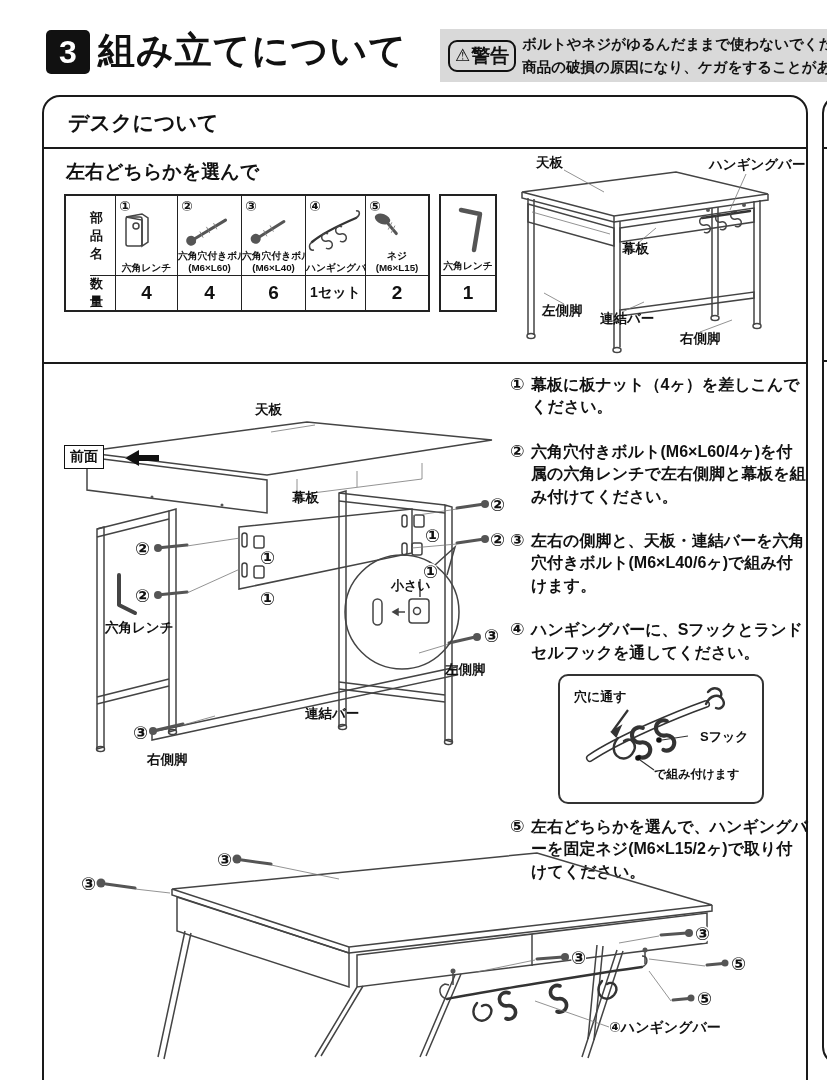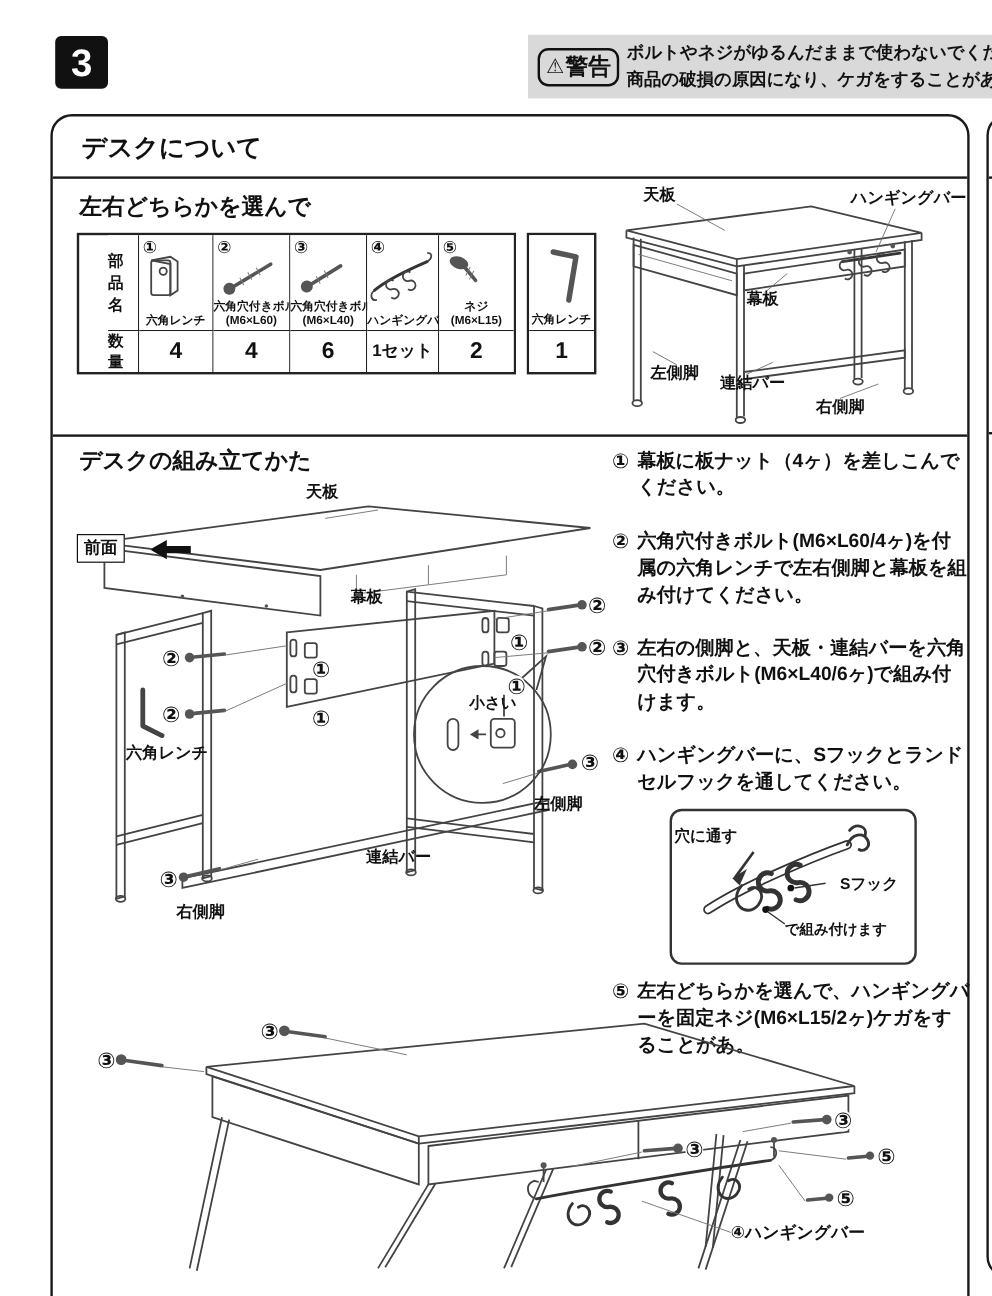--- a/index.html
+++ b/index.html
@@ -114,20 +114,21 @@
   svg .bolt { stroke:#555; stroke-width:3; fill:none; stroke-linecap:round; }
   svg .bolt-head { fill:#555; }
   svg .thick { stroke:#333; stroke-width:2.4; fill:none; stroke-linecap:round; }
 </style>
 </head>
 <body>
 
 <div class="page">
 
   <div class="num-badge">3</div>
+  <div class="page-title">組み立てについて</div>
 
   <div class="warn">
     <span class="warn-badge">
       <span class="warn-tri">⚠</span>
       <span>警告</span>
     </span>
     <div class="warn-text">
       <div>ボルトやネジがゆるんだままで使わないでくだ</div>
       <div>商品の破損の原因になり、ケガをすることがあ</div>
     </div>
@@ -270,21 +271,20 @@
       <span class="lbl" style="left:32px; top:2px;">天板</span>
       <span class="lbl" style="left:205px; top:4px;">ハンギングバー</span>
       <span class="lbl" style="left:118px; top:88px;">幕板</span>
       <span class="lbl" style="left:38px; top:150px;">左側脚</span>
       <span class="lbl" style="left:96px; top:158px;">連結バー</span>
       <span class="lbl" style="left:176px; top:178px;">右側脚</span>
     </div>
 
     <div class="divider2"></div>
 
-    <div class="sec-heading abs" style="left:22px; top:274px;">デスクの組み立てかた</div>
 
     <div class="abs" style="left:13px; top:300px; width:452px; height:418px;">
       <svg width="452" height="418" viewBox="0 0 452 418">
 
         <path class="ln" d="M25,55 L250,25 L435,43 L210,78 Z"></path>
         <path class="ln" d="M30,60 L210,83 L210,116 L30,93 Z"></path>
         <circle class="bolt-head" cx="95" cy="100" r="1.5"></circle>
           <circle class="bolt-head" cx="165" cy="108" r="1.5"></circle>
         <path class="lt" d="M240,82 L240,98 M300,74 L300,90 M365,66 L365,82 M240,98 L365,82"></path>
 
@@ -394,28 +394,28 @@
               <path class="thick" d="M4,0 a4.5,4.5 0 1 0 -1,8.5 a4.5,4.5 0 1 1 -1,8.5"></path>
             </g>
           <g transform="translate(100,45) scale(1.7)">
               <path class="thick" d="M4,0 a4.5,4.5 0 1 0 -1,8.5 a4.5,4.5 0 1 1 -1,8.5"></path>
             </g>
           <path class="thick" d="M58,62 c-12,14 4,28 14,16 c7,-9 -1,-18 -8,-13"></path>
           <circle cx="99" cy="64" r="2.8" fill="#111"></circle>
           <circle cx="78" cy="82" r="2.8" fill="#111"></circle>
           <path class="lt" d="M102,64 L128,60 M80,84 L94,94" style="stroke:#333;stroke-width:1.2"></path>
         </svg>
-        <span class="lbl" style="left:2px; top:12px;text-align:right;">穴に通す</span>
+        <span class="lbl" style="left:14px; top:12px;text-align:right;">穴に通す</span>
         <span class="lbl" style="left:140px; top:52px;">Sフック</span>
         <span class="lbl" style="left:94px; top:90px; font-size:12px;">で組み付けます</span>
       </div>
 
       <div class="step">
         <span class="snum">⑤</span>
-        <span class="stext">左右どちらかを選んで、ハンギングバーを固定ネジ(M6×L15/2ヶ)ケガをすることがあ。</span>
+        <span class="stext">左右どちらかを選んで、ハンギングバーを固定ネジ(M6×L15/2ヶ)で取り付けてください。</span>
       </div>
     </div>
 
     <div class="abs" style="left:13px; top:750px; width:750px; height:216px;">
       <svg width="750" height="216" viewBox="0 0 750 216">
 
         <path class="ln" d="M115,42 L480,6 L655,58 L292,100 Z"></path>
         <path class="ln" d="M115,42 L115,48 L292,106 L292,100"></path>
         <path class="ln" d="M655,58 L655,64 L292,106"></path>
 

